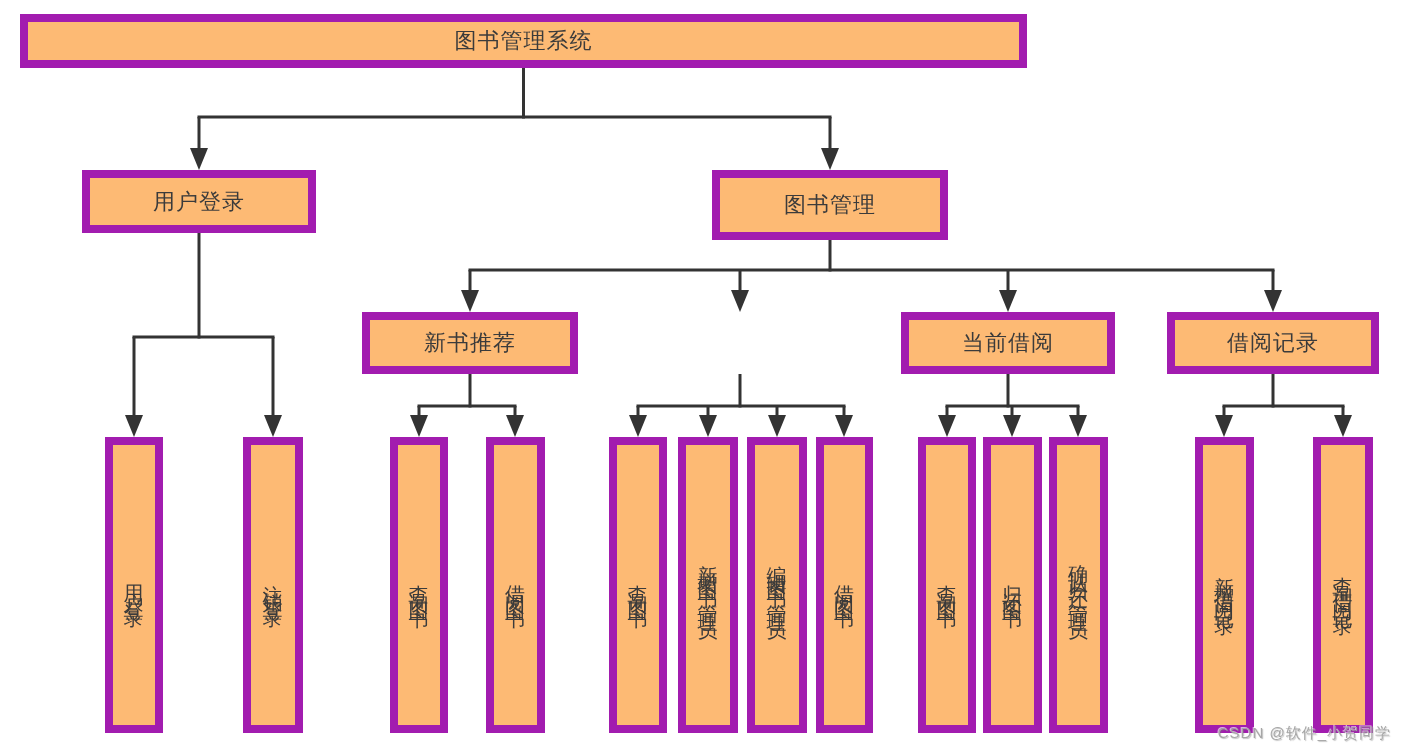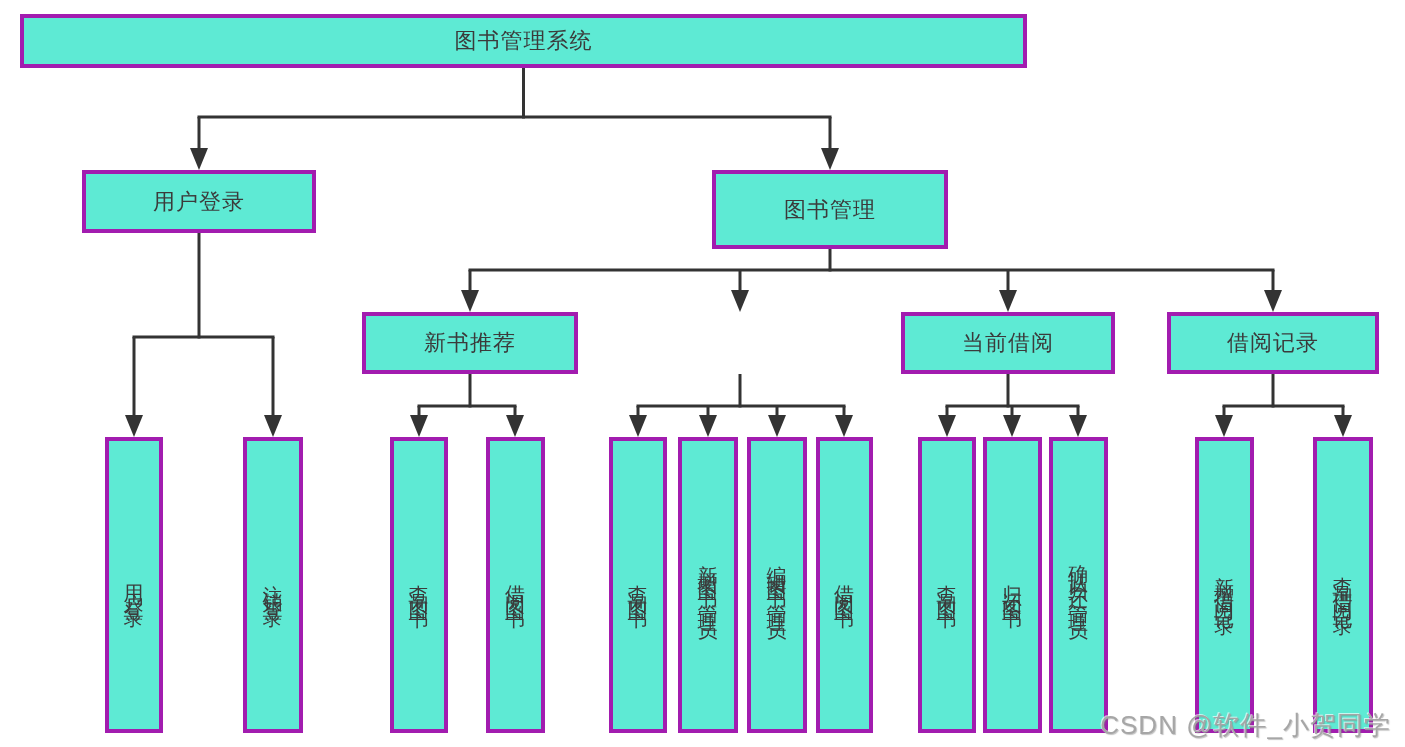--- a/index.html
+++ b/index.html
@@ -9,41 +9,41 @@
     background:#ffffff;
     font-family:"Liberation Sans", sans-serif;
     overflow:hidden;
   }
   .connectors { position:absolute; left:0; top:0; z-index:1; }
   .connectors line { stroke:#333333; stroke-width:3; }
   .connectors polygon { fill:#333333; }
   .node {
     position:absolute;
     box-sizing:border-box;
-    border:4px solid #a21caf;
-    background:#5eead4;
+    border:8px solid #a21caf;
+    background:#fdba74;
     display:flex;
     align-items:center;
     justify-content:center;
     color:#3b3b3b;
     z-index:2;
   }
   .hbox { font-size:22px; letter-spacing:1px; }
   .vbox {
     font-size:20px;
     writing-mode:vertical-rl;
     text-orientation:mixed;
     letter-spacing:8px;
     line-height:1;
   }
   .watermark {
     position:absolute;
     right:14px; bottom:4px;
     z-index:3;
-    font-size:26px;
+    font-size:15px;
     color:#a6a6a6;
     text-shadow:-1px -1px 0 rgba(255,255,255,0.65), 1px 1px 1px rgba(120,120,120,0.45);
     letter-spacing:1px;
     white-space:nowrap;
     margin-top:40px;
   }
 </style>
 </head>
 <body>
 
@@ -125,21 +125,21 @@
     </g>
   </svg>
 
   <div class="node hbox" style="left:20px; top:14px; width:1007px; height:54px;">
     <span>图书管理系统</span>
   </div>
 
   <div class="node hbox" style="left:82px; top:170px; width:234px; height:63px;">
     <span>用户登录</span>
   </div>
-  <div class="node hbox" style="left:712px; top:170px; width:236px; height:79px;text-align:right;">
+  <div class="node hbox" style="left:712px; top:170px; width:236px; height:70px;text-align:right;">
     <span>图书管理</span>
   </div>
 
   <div class="node hbox" style="left:362px; top:312px; width:216px; height:62px;align-items:center;">
     <span>新书推荐</span>
   </div>
   <div class="node hbox" style="left:901px; top:312px; width:214px; height:62px;">
     <span>当前借阅</span>
   </div>
   <div class="node hbox" style="left:1167px; top:312px; width:212px; height:62px;">

